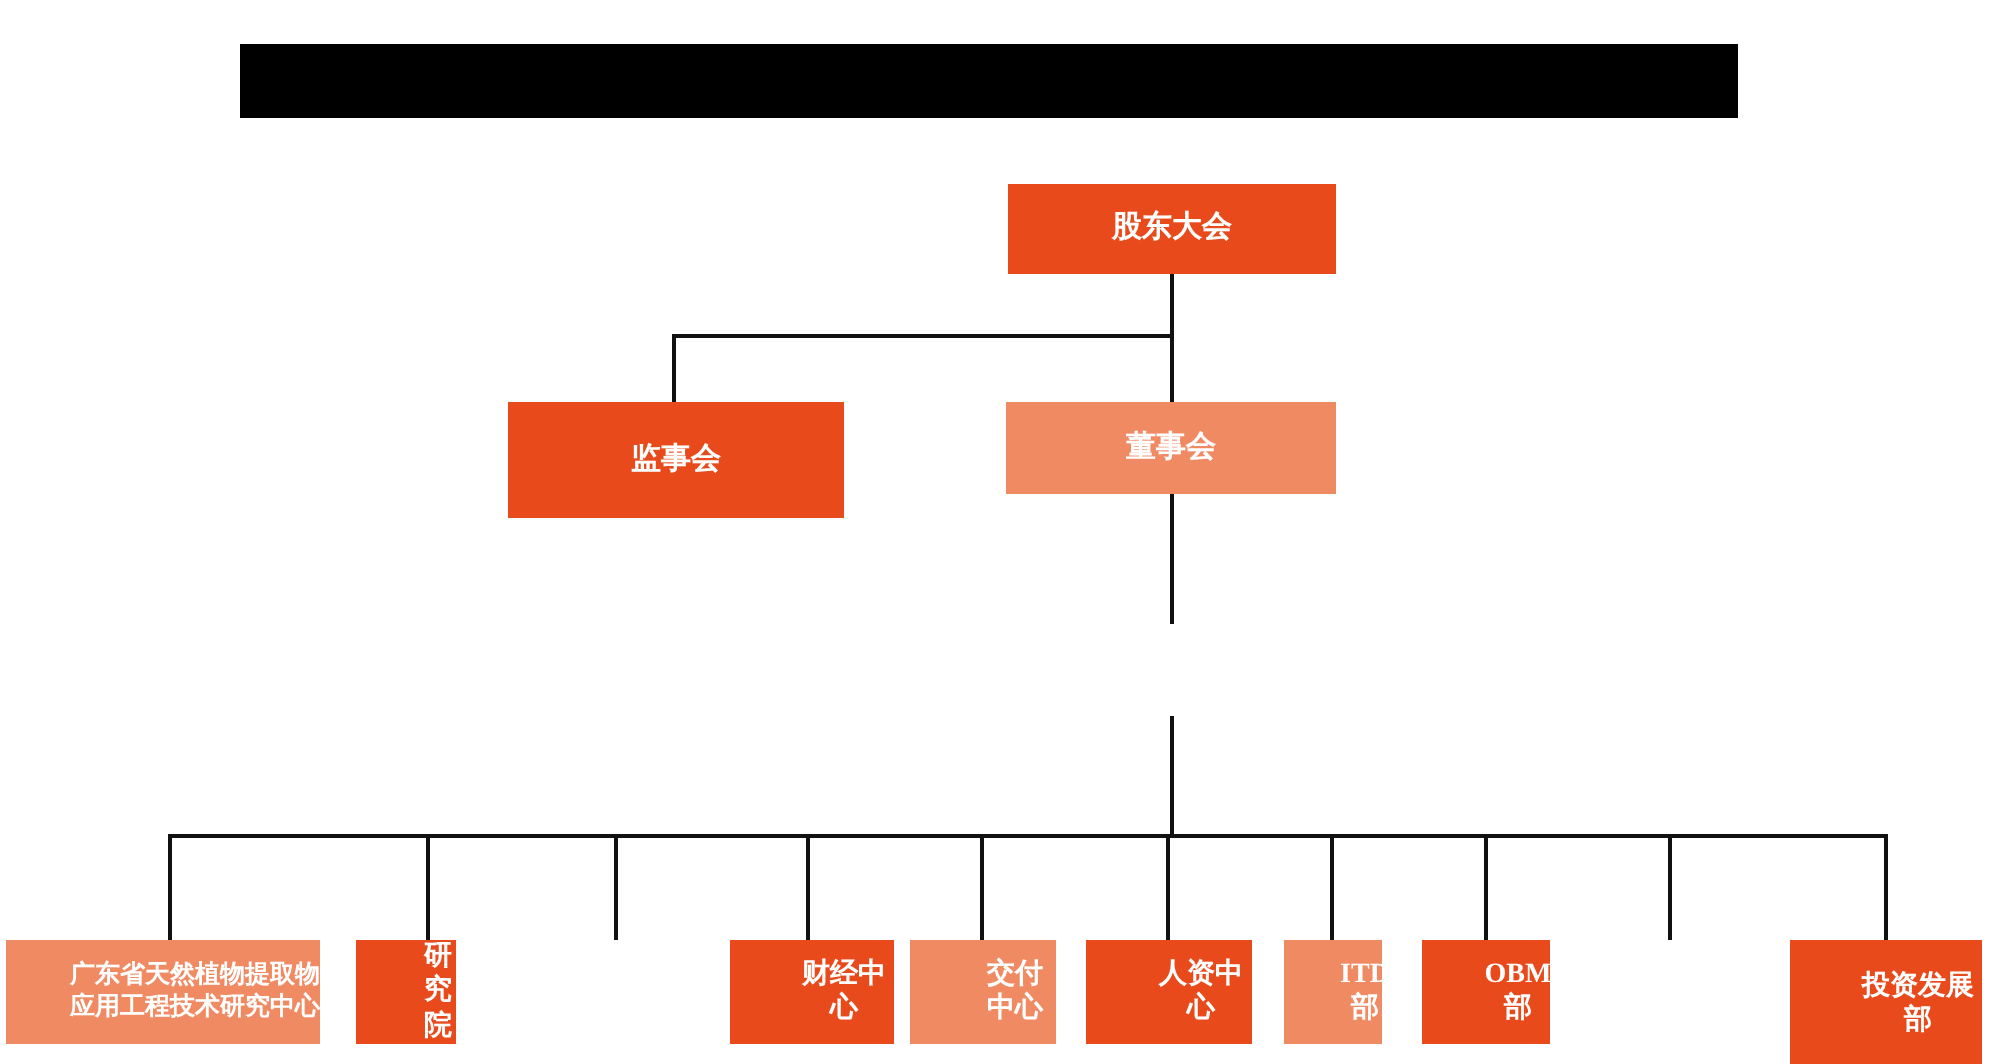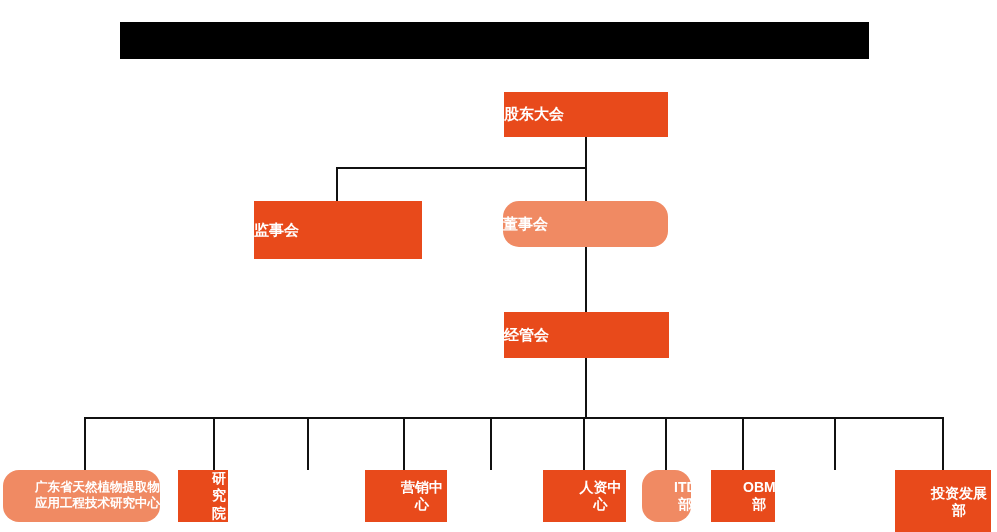--- a/index.html
+++ b/index.html
@@ -31,29 +31,30 @@
 
   .cline {
     position: absolute;
     background: var(--connector);
   }
 
   .node {
     position: absolute;
     display: flex;
     align-items: center;
-    justify-content: flex-start;
+    justify-content: center;
     text-align: center;
     color: var(--node-text);
     font-weight: bold;
     font-size: 15px;
     line-height: 1.25;
+    font-family: Liberation Serif, serif;
   }
   .tone-primary   { background: var(--primary); }
-  .tone-secondary { background: var(--secondary); border-radius: 16px; }
+  .tone-secondary { background: var(--secondary); }
 
   .dept { font-size: 14px; padding-left: 32px; }
   .dept-long { font-size: 12.5px; }
   .dept-long .label { display: inline-block; max-width: 150px; }
 </style>
 </head>
 <body>
 
 <div class="canvas">
 
@@ -81,32 +82,32 @@
     <span class="label">股东大会</span>
   </div>
 
   <div class="node tone-primary" style="left:254px;top:201px;width:168px;height:58px">
     <span class="label">监事会</span>
   </div>
   <div class="node tone-secondary" style="left:503px;top:201px;width:165px;height:46px">
     <span class="label">董事会</span>
   </div>
 
-  <div class="node tone-primary" style="left:504px;top:312px;width:165px;height:46px">
-    <span class="label">经管会</span>
-  </div>
 
   <div class="node dept dept-long tone-secondary" style="left:3px;top:470px;width:157px;height:52px">
     <span class="label">广东省天然植物提取物应用工程技术研究中心</span>
   </div>
   <div class="node dept tone-primary" style="left:178px;top:470px;width:50px;height:52px">
     <span class="label">研究院</span>
   </div>
   <div class="node dept tone-primary" style="left:365px;top:470px;width:82px;height:52px">
-    <span class="label">营销中心</span>
+    <span class="label">财经中心</span>
+  </div>
+  <div class="node dept tone-secondary" style="left:455px;top:470px;width:73px;height:52px">
+    <span class="label">交付中心</span>
   </div>
   <div class="node dept tone-primary" style="left:543px;top:470px;width:83px;height:52px">
     <span class="label">人资中心</span>
   </div>
   <div class="node dept tone-primary" style="left:711px;top:470px;width:64px;height:52px">
     <span class="label">OBM部</span>
   </div>
   <div class="node dept tone-secondary" style="left:642px;top:470px;width:49px;height:52px">
     <span class="label">ITD部</span>
   </div>

